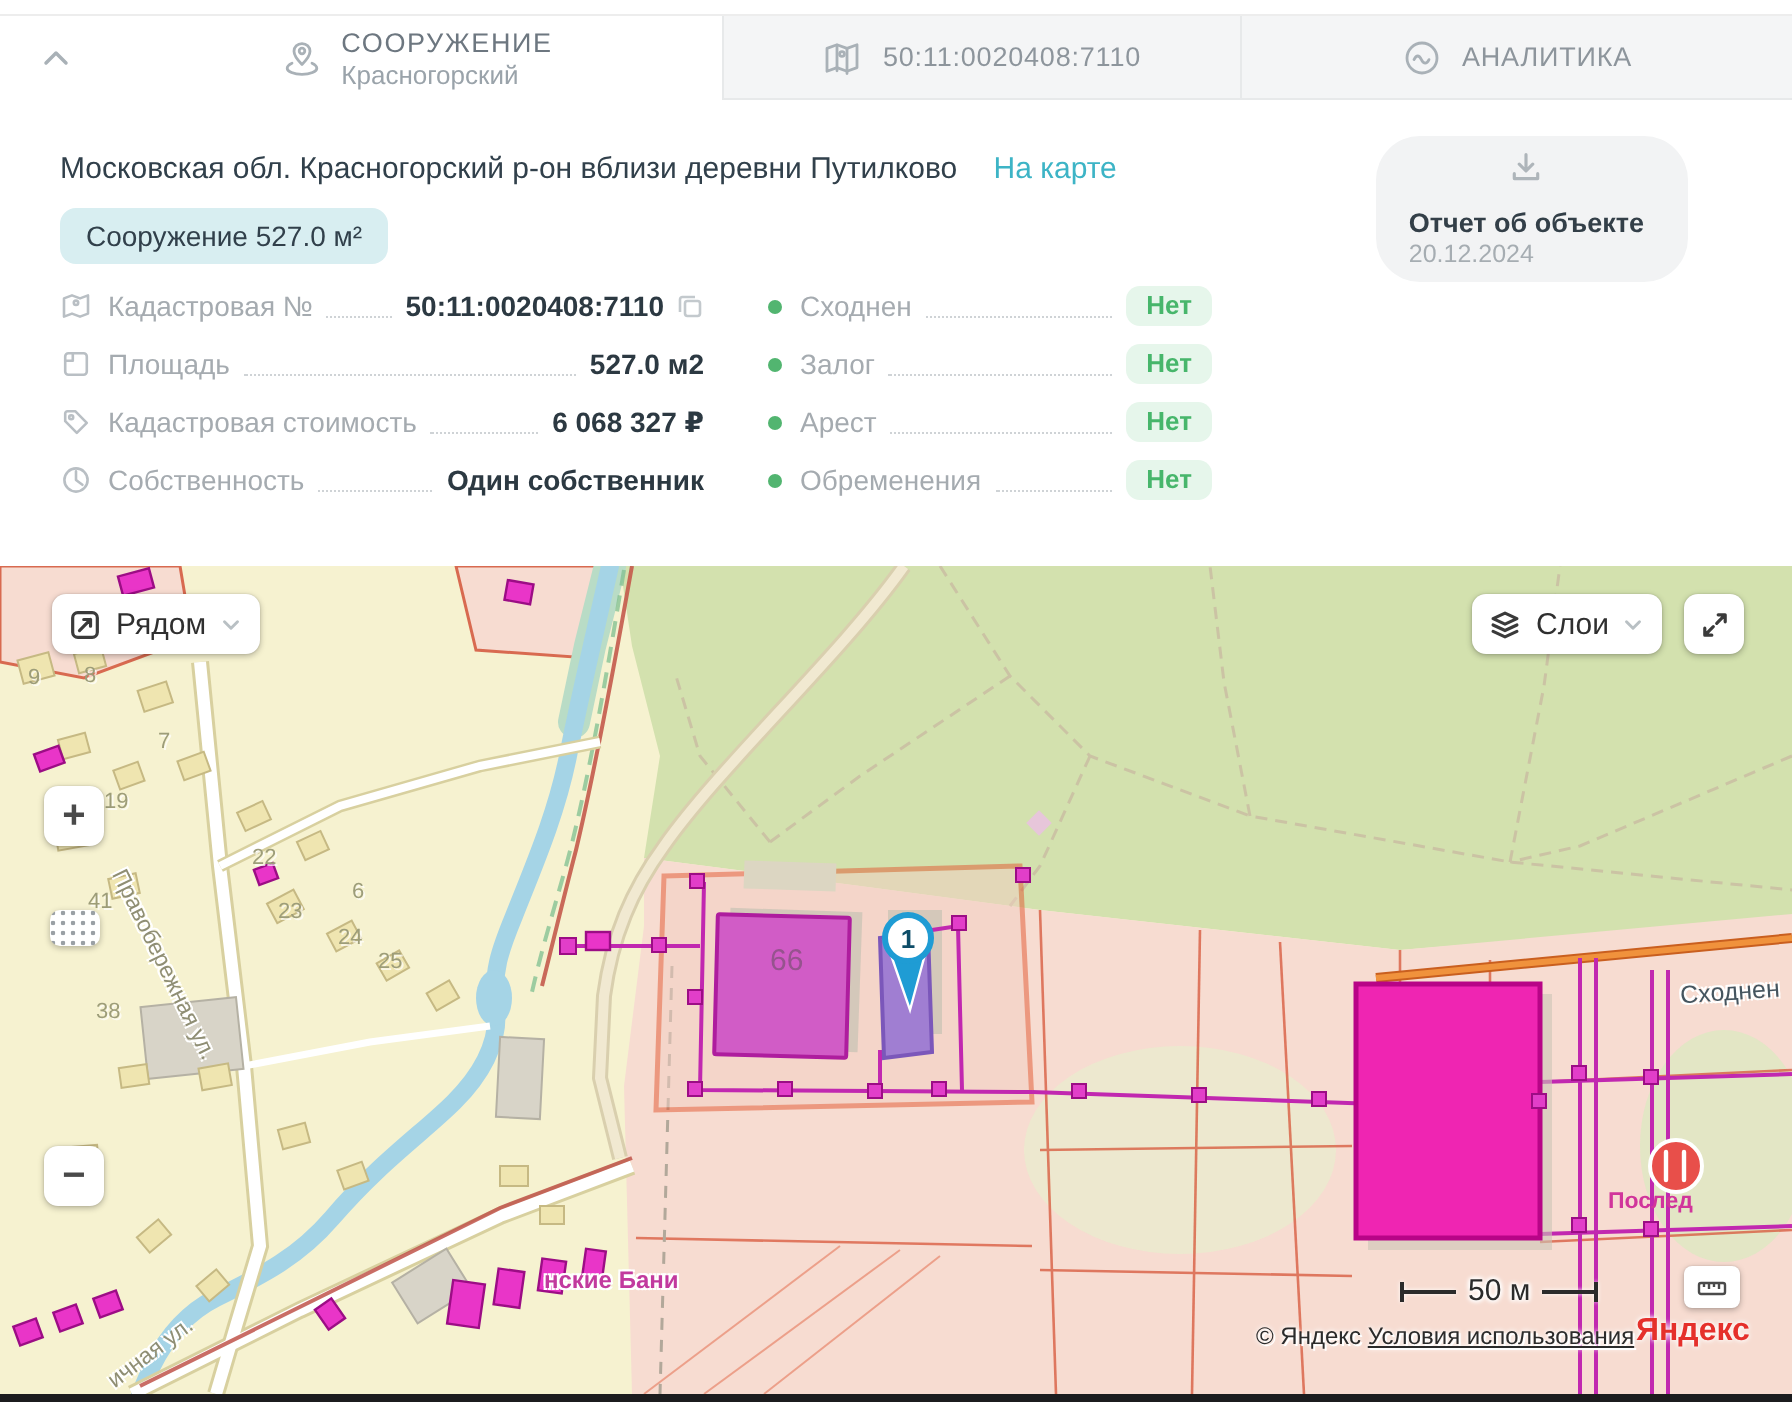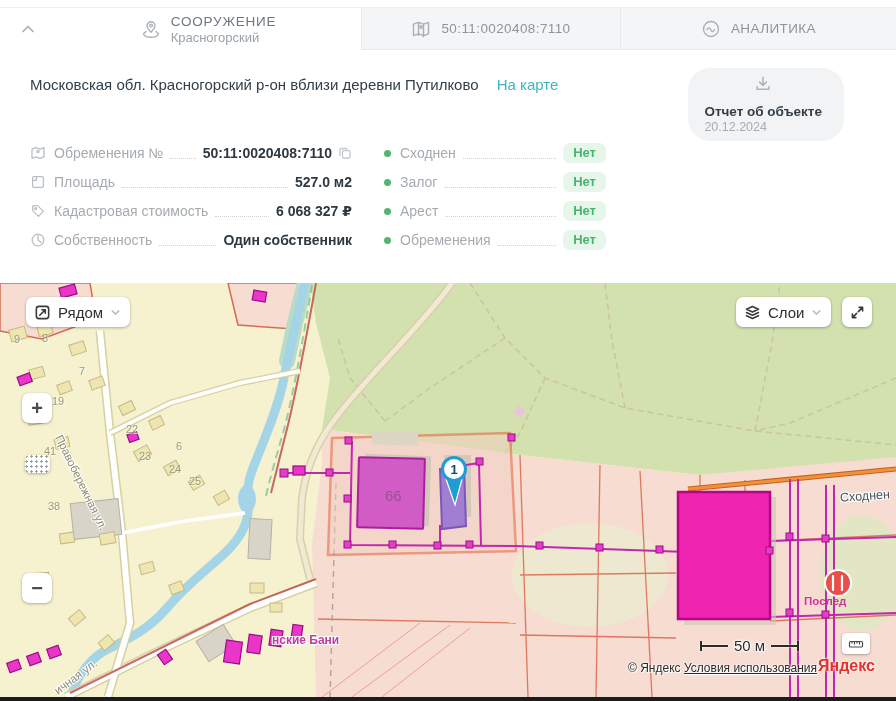--- a/index.html
+++ b/index.html
@@ -122,29 +122,30 @@
   <div class="report-btn">
     <svg class="ricon" viewBox="0 0 16 16" width="18" height="18" style="stroke:#aeb5ba;fill:none;stroke-width:1.4;stroke-linecap:round;stroke-linejoin:round">
       <path d="M8 2v7M5 6.3L8 9.3 11 6.3"></path>
         <path d="M2.8 10.5v2.2h10.4v-2.2"></path>
     </svg>
     <div>
       <div class="report-title">Отчет об объекте</div>
       <div class="report-date">20.12.2024</div>
     </div>
   </div>
+  <div class="type-badge">Сооружение 527.0 м²</div>
 
   <div class="details">
     <div class="col-left">
       <div class="drow">
         <svg class="ricon" viewBox="0 0 16 16">
             <path d="M2 4.2l4-1.5 4 1.5 4-1.5v9.1l-4 1.5-4-1.5-4 1.5z"></path>
             <circle cx="8" cy="6.4" r="1.1"></circle>
           </svg>
-        <span class="dlabel">Обременения №</span>
+        <span class="dlabel">Кадастровая №</span>
         <span class="leader"></span>
         <span class="dvalue">50:11:0020408:7110</span>
         <svg class="copy-icon" viewBox="0 0 14 14">
             <rect x="4.5" y="4.5" width="7.5" height="7.5" rx="1.2"></rect>
             <path d="M9.5 2.5H3.2A1.2 1.2 0 0 0 2 3.7V10"></path>
           </svg>
       </div>
       <div class="drow">
         <svg class="ricon" viewBox="0 0 16 16">
             <rect x="2.6" y="2.6" width="10.8" height="10.8" rx="1.6"></rect>
@@ -375,21 +376,21 @@
       <path d="M446,196 L462,196 L455,222 Z" fill="#1f9cd4" stroke="#ffffff" stroke-width="1.2"></path>
       <circle cx="454" cy="186" r="11.5" fill="#ffffff" stroke="#1f9cd4" stroke-width="3"></circle>
       <text x="454" y="191" text-anchor="middle" font-size="13" font-weight="bold" fill="#0e4d68">1</text>
     </svg>
 
     <span class="mlbl" style="left:64px; top:150px; transform:rotate(64deg); transform-origin:0 0; font-size:11.5px; color:#8f8e74;">Правобережная ул.</span>
     <span class="mlbl" style="left:52px; top:404px; transform:rotate(-37deg); transform-origin:0 0; font-size:11.5px; color:#8f8e74;">ичная ул.</span>
     <span class="mlbl" style="left:840px; top:206px; transform:rotate(-4deg); font-size:12.5px; color:#45555f;">Сходнен</span>
     <span class="mlbl" style="left:272px; top:350px; font-size:12px; font-weight:bold; color:#c23a9e;">нские Бани</span>
     <span class="mlbl" style="left:804px; top:312px; font-size:11.5px; font-weight:bold; color:#d1359b; text-shadow:none;">Послед</span>
-    <span class="mlbl" style="left:385px; top:204px; font-size:15px; color:#96538e; text-shadow:none;">66</span>
+    <span class="mlbl" style="left:385px; top:189px; font-size:15px; color:#96538e; text-shadow:none;">66</span>
 
     <span class="hn" style="left:14px; top:50px;">9</span>
     <span class="hn" style="left:42px; top:49px;">8</span>
     <span class="hn" style="left:79px; top:82px;">7</span>
     <span class="hn" style="left:52px; top:112px;">19</span>
     <span class="hn" style="left:126px; top:140px;">22</span>
     <span class="hn" style="left:139px; top:167px;">23</span>
     <span class="hn" style="left:169px; top:180px;">24</span>
     <span class="hn" style="left:176px; top:157px;">6</span>
     <span class="hn" style="left:189px; top:192px;">25</span>

